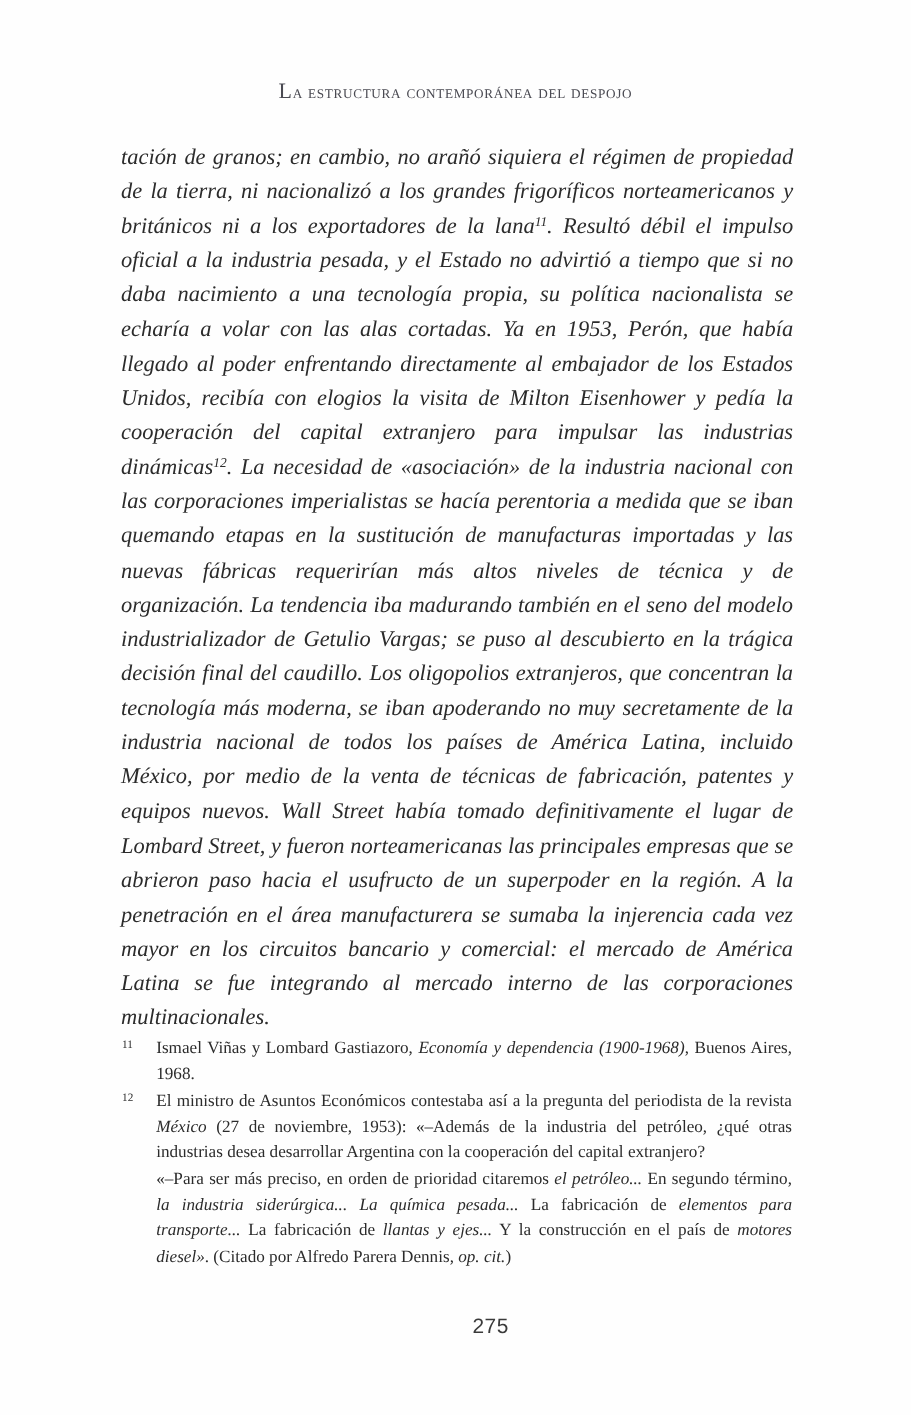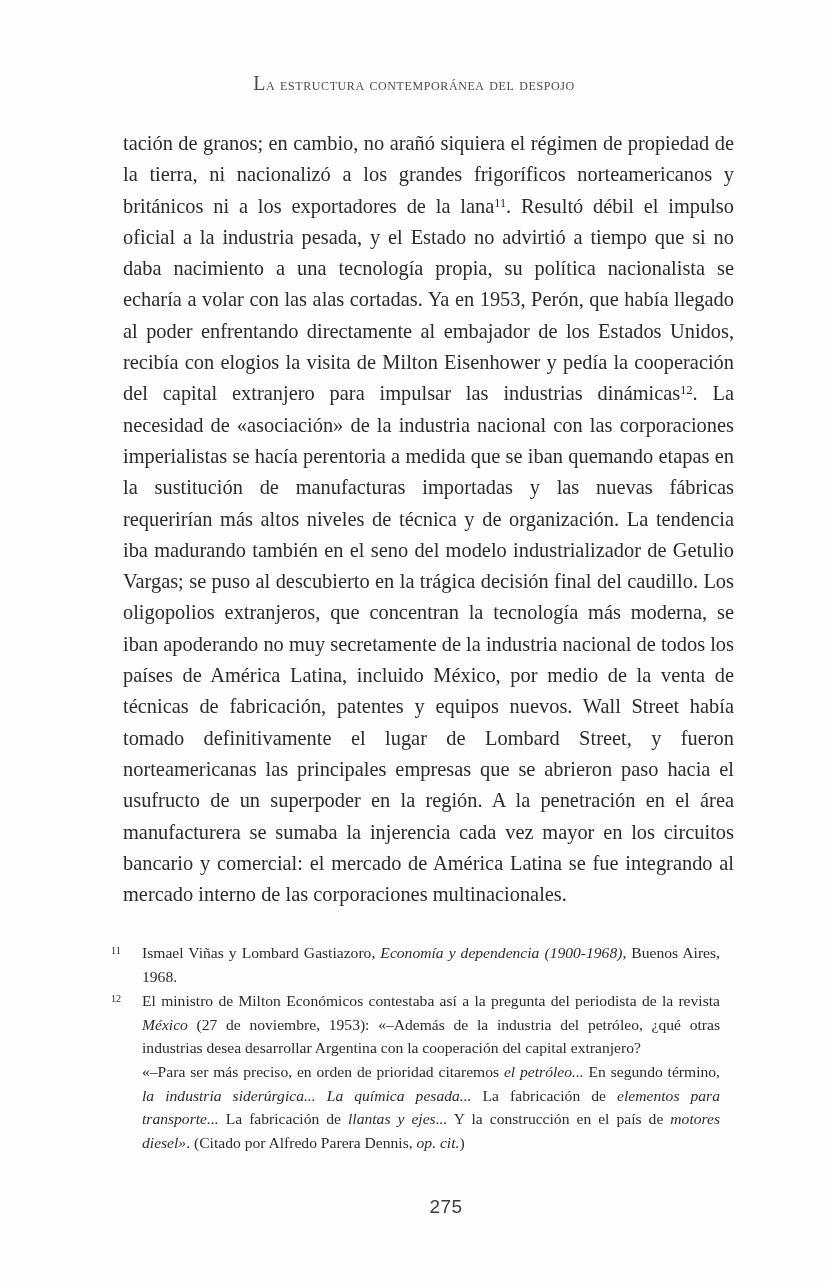--- a/index.html
+++ b/index.html
@@ -35,22 +35,23 @@
     white-space: nowrap;
   }
   .running-head .initial {
     font-size: 20px;
   }
 
   
   .body-block {
     position: absolute;
     top: 128px;
-    left: 123px;
+    left: 110px;
     width: 611px;
+    font-style: italic;
   }
   .body-para {
     margin: 0;
     font-size: 20.4px;
     line-height: 31.3px;
     text-align: justify;
     text-justify: inter-word;
     hyphens: manual;
     color: #2b2b2b;
   }
@@ -130,21 +131,21 @@
 
   <div class="footnotes">
 
     <div class="footnote">
       <span class="fn-num">11</span>
       <p class="fn-para"><span>Ismael Viñas y Lombard Gastiazoro, </span><em>Economía y dependencia (1900-1968)</em><span>, Buenos Aires, 1968.</span></p>
     </div>
 
     <div class="footnote">
       <span class="fn-num">12</span>
-      <p class="fn-para"><span>El ministro de Milton Económicos contestaba así a la pregunta del periodista de la revista </span><em>México</em><span> (27 de noviembre, 1953): «–Además de la industria del petróleo, ¿qué otras industrias desea desarrollar Argentina con la cooperación del capital extranjero?</span></p>
+      <p class="fn-para"><span>El ministro de Asuntos Económicos contestaba así a la pregunta del periodista de la revista </span><em>México</em><span> (27 de noviembre, 1953): «–Además de la industria del petróleo, ¿qué otras industrias desea desarrollar Argentina con la cooperación del capital extranjero?</span></p>
       <p class="fn-para cont"><span>«–Para ser más preciso, en orden de prioridad citaremos </span><em>el petróleo...</em><span> En segundo término, </span><em>la industria siderúrgica... La química pesada...</em><span> La fabricación de </span><em>elementos para transporte...</em><span> La fabricación de </span><em>llantas y ejes...</em><span> Y la construcción en el país de </span><em>motores diesel»</em><span>. (Citado por Alfredo Parera Dennis, </span><em>op. cit.</em><span>)</span></p>
     </div>
 
   </div>
 
   <div class="folio">275</div>
 
 </div>
 
 </body></html>

